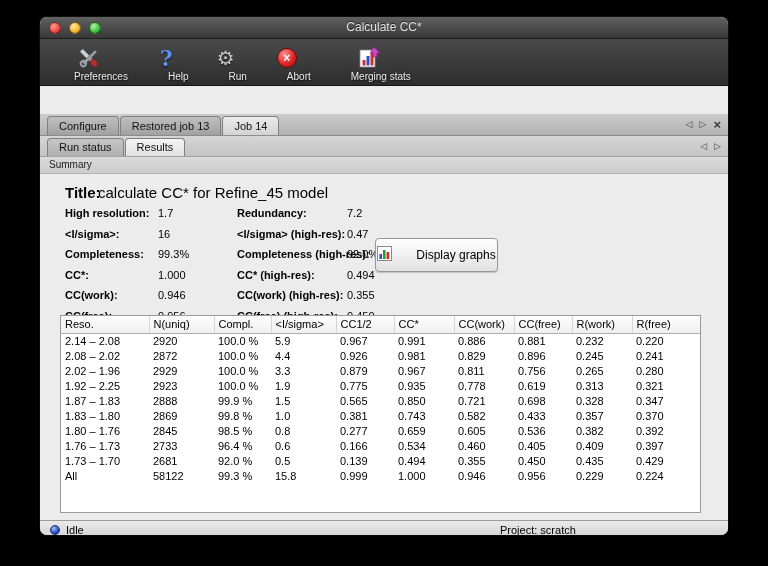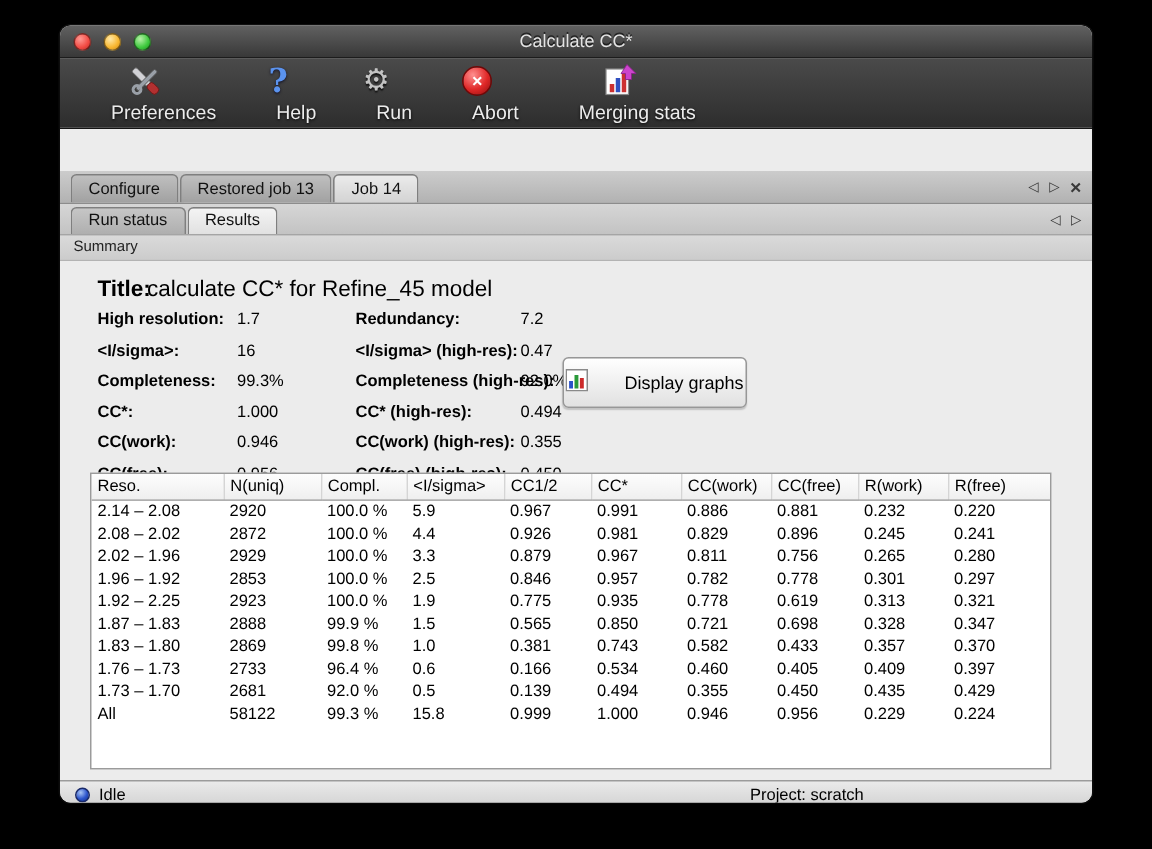--- a/index.html
+++ b/index.html
@@ -16,21 +16,21 @@
   .tl { width:12px; height:12px; border-radius:50%; border:1px solid rgba(0,0,0,.45); }
   .tl.red    { background:radial-gradient(circle at 35% 30%, #ff9a94, #f14a43 60%, #b32a24); }
   .tl.yellow { background:radial-gradient(circle at 35% 30%, #ffe9a8, #f7b52e 60%, #c3841a); }
   .tl.green  { background:radial-gradient(circle at 35% 30%, #b8f0a8, #3cc83c 60%, #1f8a1f); }
 
   
   .toolbar { height:47px; background:linear-gradient(#4a4a4a,#2d2d2d); border-bottom:1px solid #141414;
              display:flex; align-items:flex-end; padding:3px 10px; gap:16px; }
   .tb-item { display:flex; flex-direction:column; align-items:center; gap:1px; }
   .tb-icon { height:25px; min-width:26px; display:flex; align-items:center; justify-content:center; }
-  .tb-label { font-size:13px; color:#ececec; text-shadow:0 1px 2px rgba(0,0,0,.9); white-space:nowrap;padding-left:24px; }
+  .tb-label { font-size:10px; color:#ececec; text-shadow:0 1px 2px rgba(0,0,0,.9); white-space:nowrap;padding-left:24px; }
   .help-glyph { font-family:"DejaVu Serif",serif; font-size:22px; font-weight:bold; color:#5b93ee; text-shadow:0 1px 2px rgba(0,0,30,.8); line-height:24px; }
   .gear-glyph { font-size:20px; color:#c4c4c4; line-height:24px; text-shadow:0 1px 1px rgba(0,0,0,.7); }
   .abort-glyph { width:20px; height:20px; border-radius:50%; border:1px solid #6e0808; color:#fff; font-size:12px; font-weight:bold;
                  background:radial-gradient(circle at 35% 28%, #ff8f8f, #e02828 55%, #8e0e0e);
                  display:flex; align-items:center; justify-content:center; line-height:1; }
 
   
   .tabrow { position:relative; display:flex; align-items:flex-end; padding:0 7px; }
   .tabrow .tab { font-size:11px; color:#111; padding:0 11px; border:1px solid #7f7f7f; border-bottom:none;
                  border-radius:4px 4px 0 0; margin-right:1px; white-space:nowrap; }
@@ -262,32 +262,20 @@
               <td>100.0 %</td>
               <td>3.3</td>
               <td>0.879</td>
               <td>0.967</td>
               <td>0.811</td>
               <td>0.756</td>
               <td>0.265</td>
               <td>0.280</td>
             </tr>
             <tr>
-              <td>1.96 – 1.92</td>
-              <td>2853</td>
-              <td>100.0 %</td>
-              <td>2.5</td>
-              <td>0.846</td>
-              <td>0.957</td>
-              <td>0.782</td>
-              <td>0.778</td>
-              <td>0.301</td>
-              <td>0.297</td>
-            </tr>
-            <tr>
               <td>1.92 – 2.25</td>
               <td>2923</td>
               <td>100.0 %</td>
               <td>1.9</td>
               <td>0.775</td>
               <td>0.935</td>
               <td>0.778</td>
               <td>0.619</td>
               <td>0.313</td>
               <td>0.321</td>
@@ -310,20 +298,32 @@
               <td>99.8 %</td>
               <td>1.0</td>
               <td>0.381</td>
               <td>0.743</td>
               <td>0.582</td>
               <td>0.433</td>
               <td>0.357</td>
               <td>0.370</td>
             </tr>
             <tr>
+              <td>1.80 – 1.76</td>
+              <td>2845</td>
+              <td>98.5 %</td>
+              <td>0.8</td>
+              <td>0.277</td>
+              <td>0.659</td>
+              <td>0.605</td>
+              <td>0.536</td>
+              <td>0.382</td>
+              <td>0.392</td>
+            </tr>
+            <tr>
               <td>1.76 – 1.73</td>
               <td>2733</td>
               <td>96.4 %</td>
               <td>0.6</td>
               <td>0.166</td>
               <td>0.534</td>
               <td>0.460</td>
               <td>0.405</td>
               <td>0.409</td>
               <td>0.397</td>

